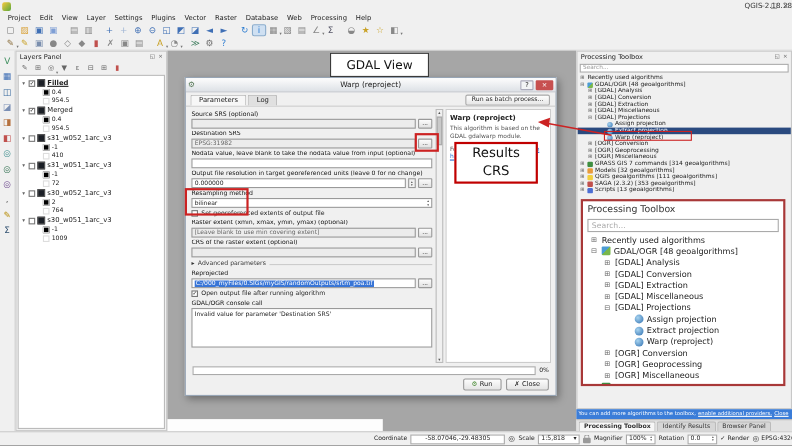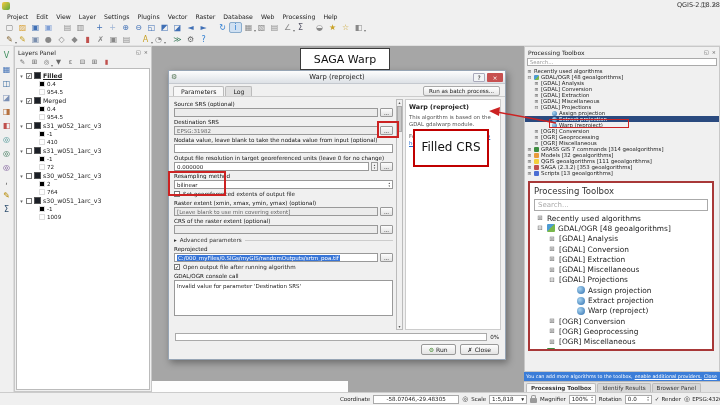--- a/index.html
+++ b/index.html
@@ -885,21 +885,21 @@
         <span class="sb-icon">◎</span>
         <span>EPSG:4326</span>
       </span>
 
   </div>
 
   <div class="annbox" id="ann-dest"></div>
   <div class="annbox" id="ann-resamp"></div>
   <div class="annbox" id="ann-warpitem"></div>
 
-  <div class="callout" id="call-warp">SAGA Warp</div>
-  <div class="callout" id="call-definir">Filled CRS</div>
+  <div class="callout" id="call-warp">GDAL View</div>
+  <div class="callout" id="call-definir">Results CRS</div>
 
   <svg id="arrow-svg" width="720" height="405">
     <line x1="556" y1="123" x2="497" y2="112" stroke="#cc2222" stroke-width="1.5"></line>
     <polygon points="489,111 500,107 499,116" fill="#cc2222"></polygon>
   </svg>
 
 </div>
 
 </body></html>

